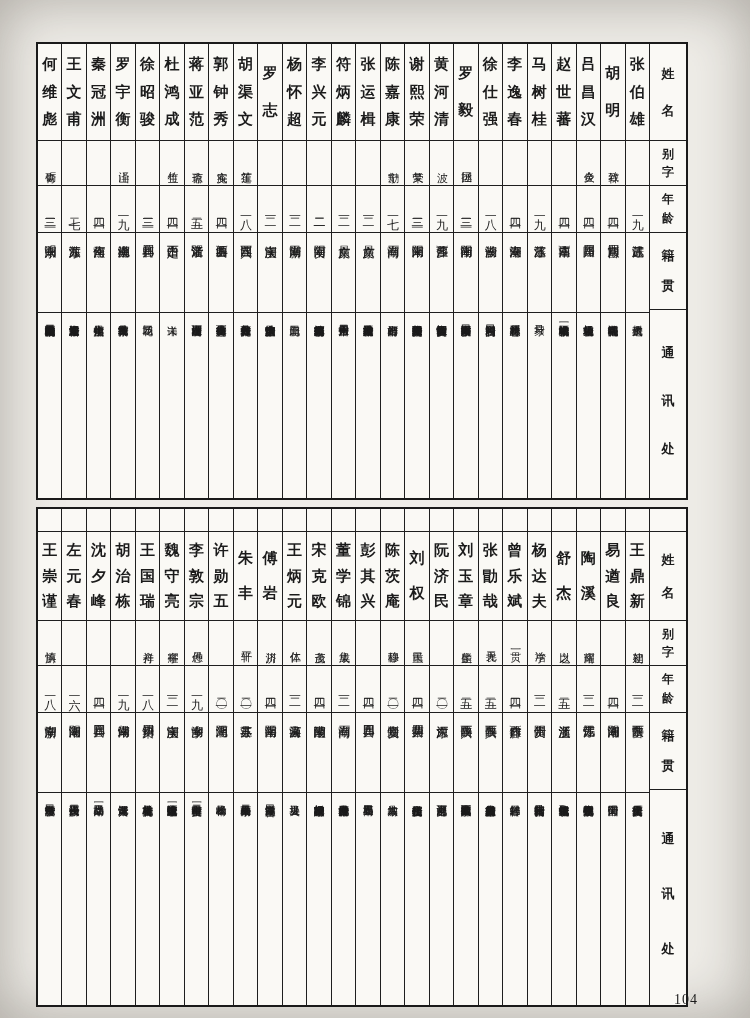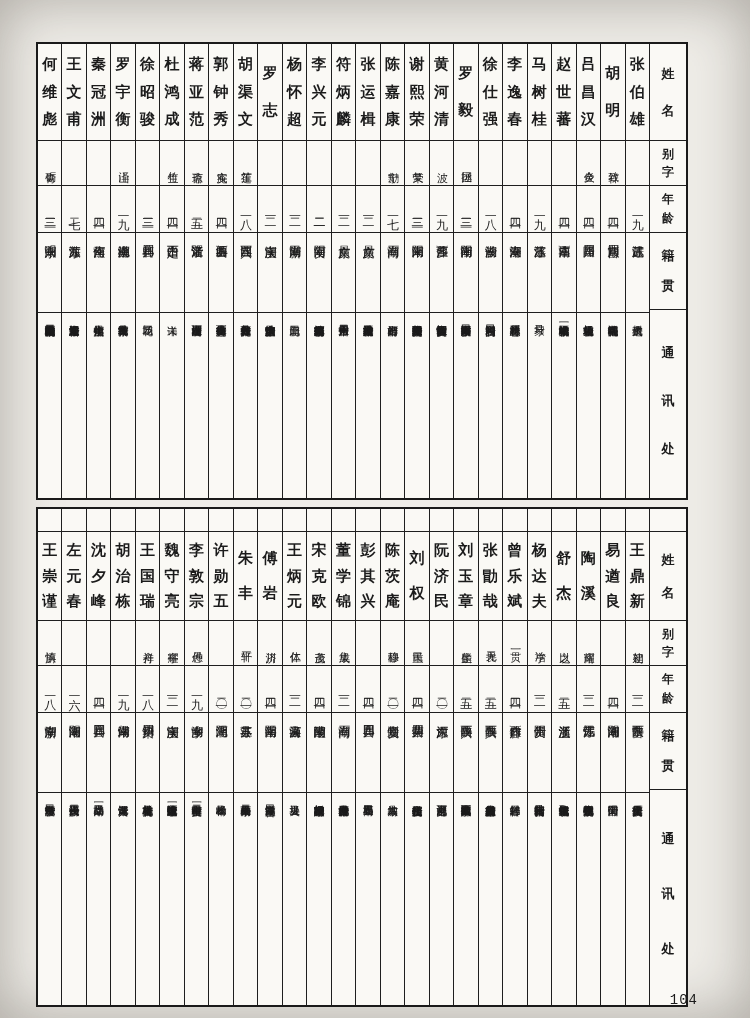--- a/index.html
+++ b/index.html
@@ -52,21 +52,21 @@
   .t1 .r-name{height:88px;}
   .t1 .r-addr{height:208px;}
   .header-col .cell{font-weight:bold;}
   .header-col .r-zi,.header-col .r-age{font-size:12px;}
   .header-col .r-origin{font-size:13px;padding-top:0;}
   .header-col .r-addr{font-size:13px;padding-top:0;}
   .header-col .r-name{font-size:13px;}
   .page-number{
     position:absolute;right:52px;top:992px;
     font-size:14px;letter-spacing:1px;
-    font-family:Liberation Mono, monospace;
+    font-family:Liberation Serif, serif;
   }
 </style>
 </head>
 <body>
 
 <div class="sheet">
   <div class="tbl t0">
       <div class="col header-col">
         <div class="cell r-name spread">
           <span>姓</span>

